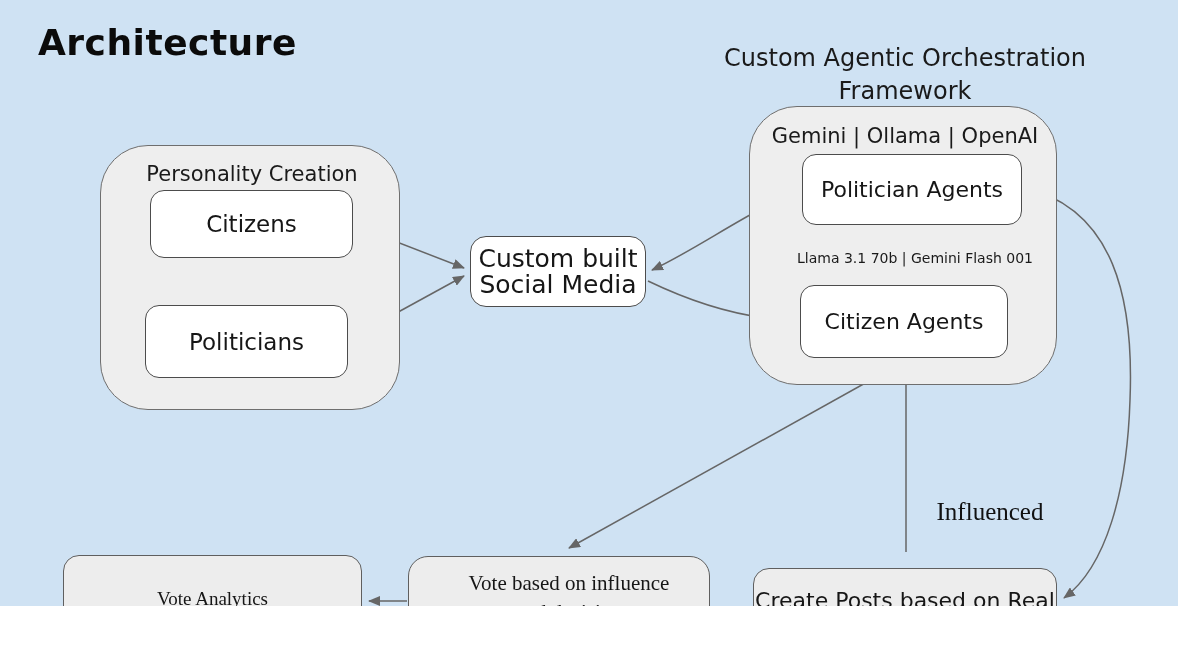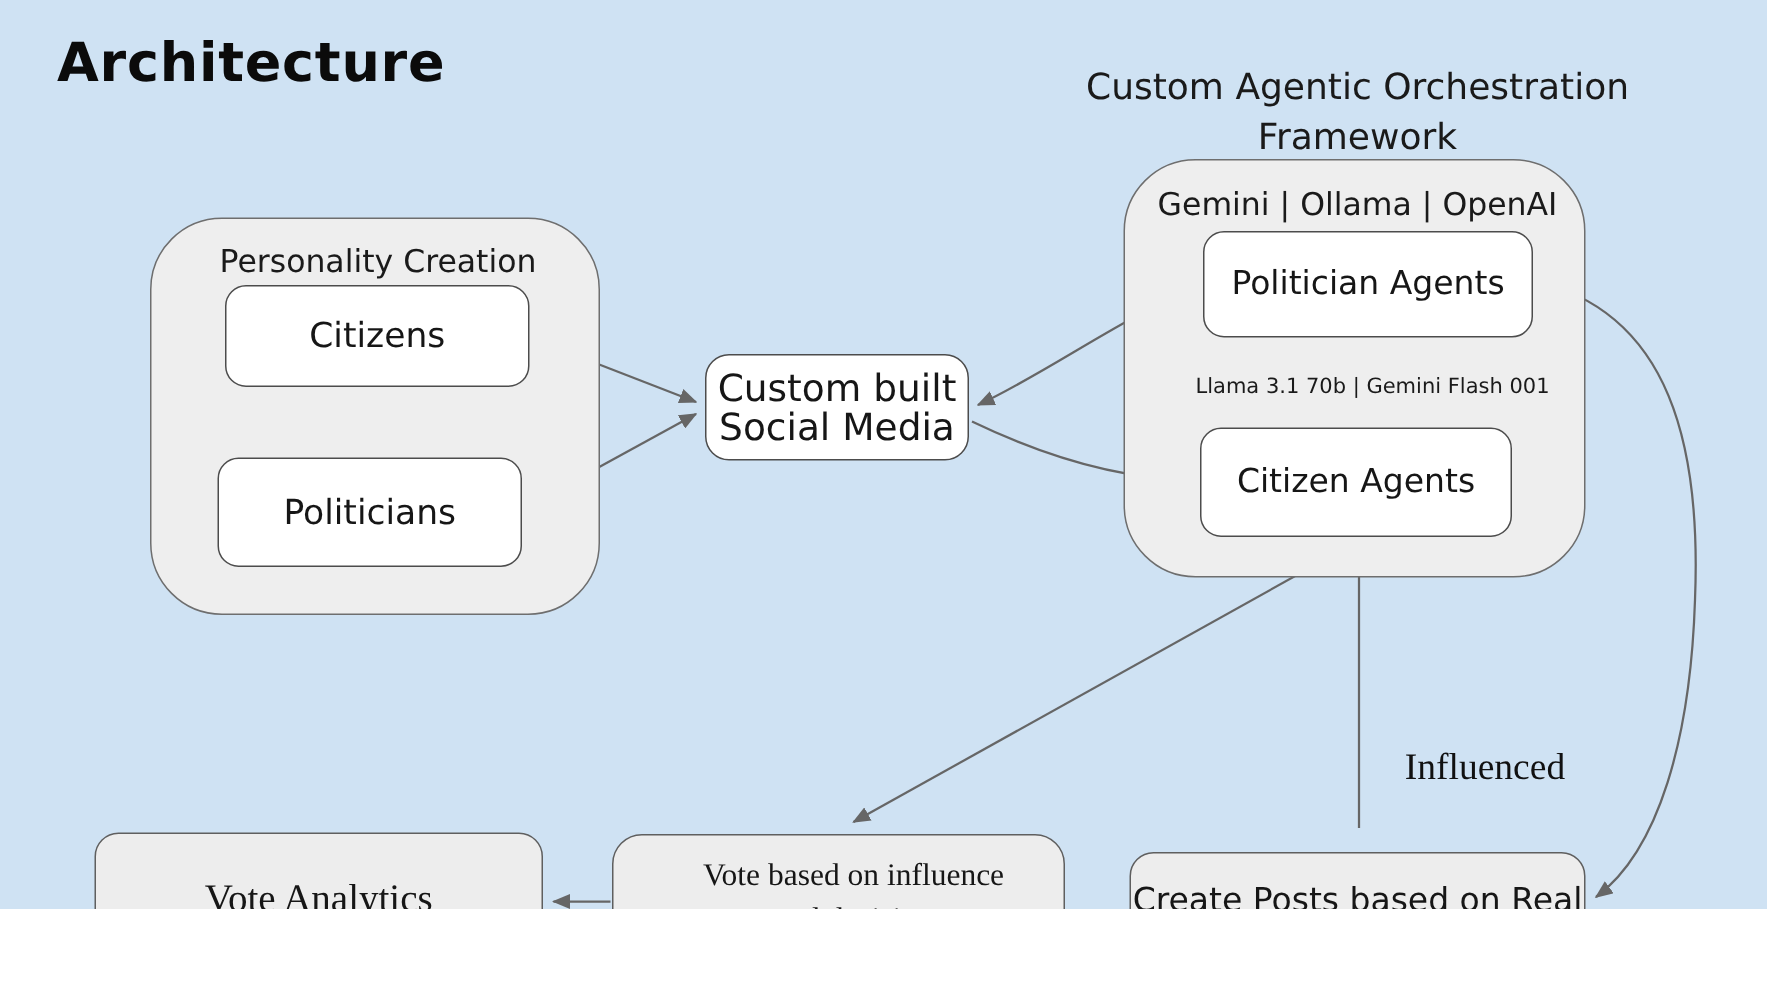--- a/index.html
+++ b/index.html
@@ -53,21 +53,21 @@
   .white-node{background:#ffffff;}
   .gray-node{background:#ededed;border-color:#5f5f5f;border-radius:16px;}
 
   #citizens-node{left:150px;top:190px;width:203px;height:68px;font-size:23px;}
   #politicians-node{left:145px;top:305px;width:203px;height:73px;font-size:23px;}
   #social-node{left:470px;top:236px;width:176px;height:71px;font-size:25px;line-height:26px;border-radius:16px;}
   #politician-agents-node{left:802px;top:154px;width:220px;height:71px;font-size:22px;}
   #citizen-agents-node{left:800px;top:285px;width:208px;height:73px;font-size:22px;}
 
   .sans{font-family:Liberation Serif, serif;}
-  #vote-analytics-node{left:63px;top:555px;width:299px;height:88px;font-size:26px;}
+  #vote-analytics-node{left:63px;top:555px;width:299px;height:88px;font-size:19px;}
   #vote-based-node{left:408px;top:556px;width:302px;height:84px;font-size:21px;line-height:29px;border-radius:20px;padding-left:20px;}
   #create-posts-node{left:753px;top:568px;width:304px;height:91px;font-size:22px;line-height:27px;text-align:center;}
 
   #influenced-label{
     left:915px;top:498px;width:150px;
     font-size:25px;color:#111111;text-align:center;
   }
 </style>
 </head>
 <body>

